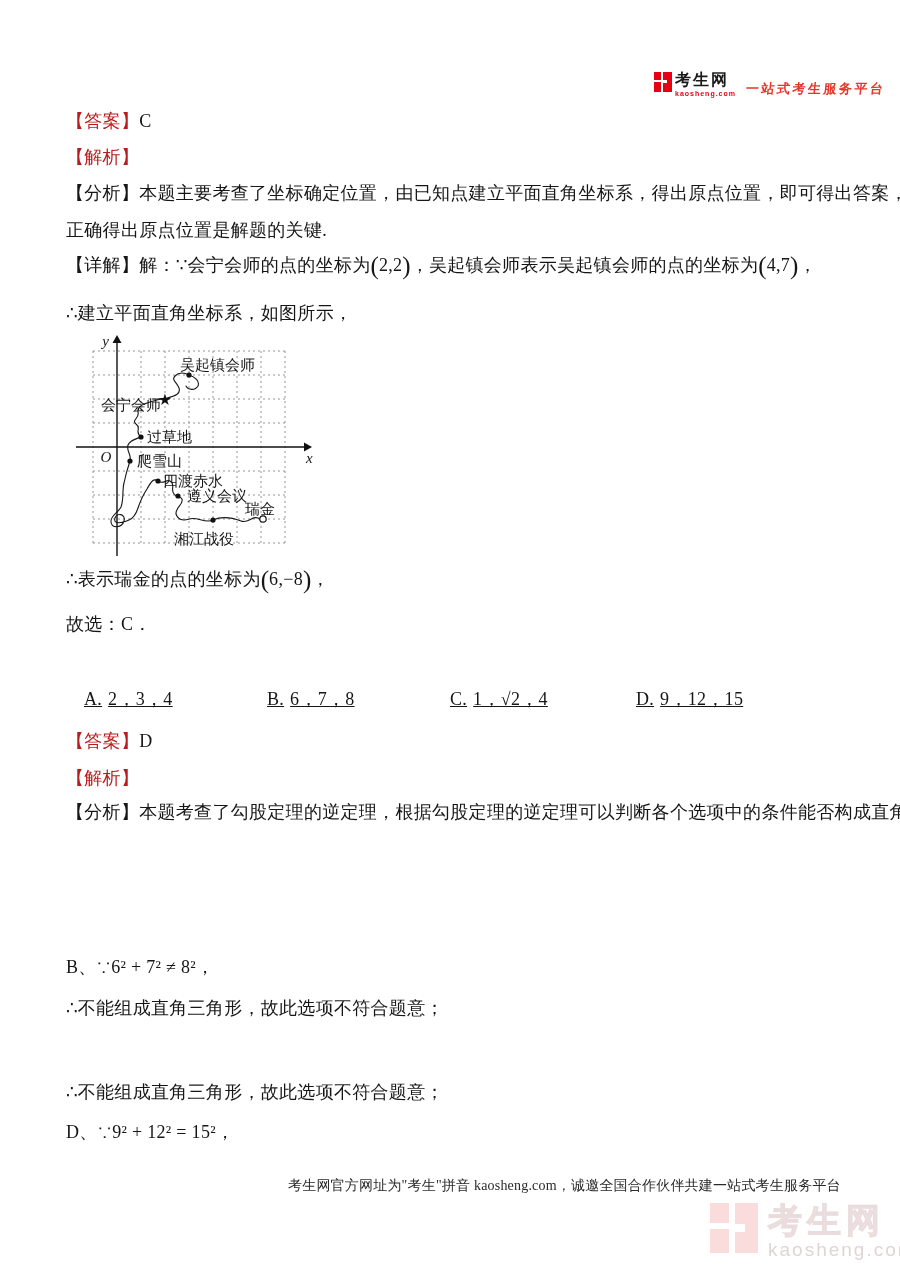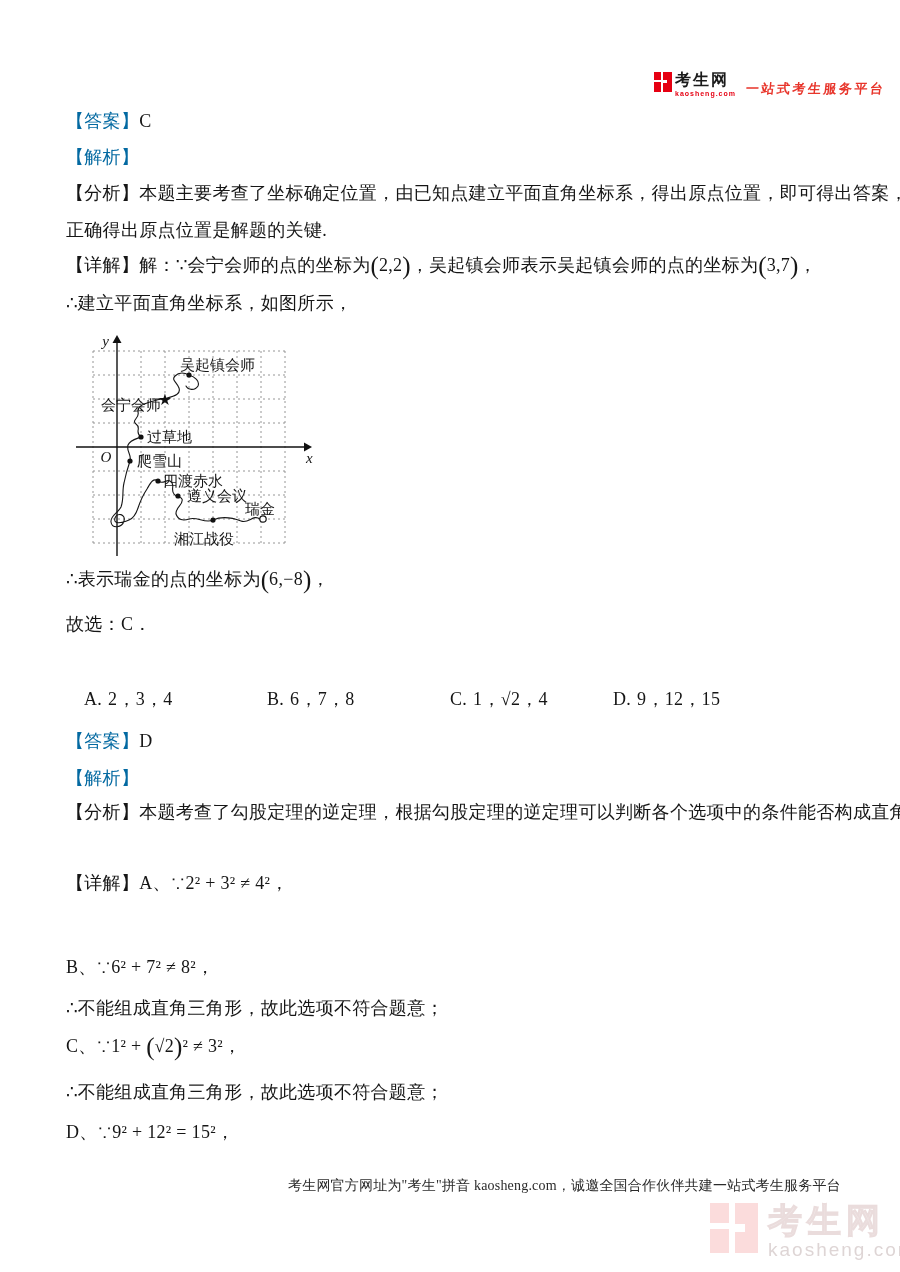--- a/index.html
+++ b/index.html
@@ -1,38 +1,38 @@
 <!DOCTYPE html>
 <html><head>
 <meta charset="utf-8">
 <style>
   html,body{margin:0;padding:0;background:#ffffff;}
   #page{
     position:relative;width:900px;height:1272px;background:#ffffff;overflow:hidden;
     font-family:"Liberation Serif","DejaVu Sans",serif;color:#161616;
   }
   .line{position:absolute;left:66px;white-space:nowrap;font-size:18px;letter-spacing:0.3px;}
-  .blue{color:#0369a1;}
+  .blue{color:#b91c1c;}
   .m{font-family:"Liberation Serif","DejaVu Serif",serif;}
   .tp{font-size:25px;vertical-align:-3.5px;letter-spacing:0;font-family:"Liberation Serif",serif;}
   
   #brand{position:absolute;left:654px;top:72px;display:flex;align-items:flex-start;}
   .logo-icon{position:relative;width:18px;height:20px;display:inline-block;}
   .logo-icon i{position:absolute;background:#e60012;}
   .logo-icon .a{left:0;top:0;width:7px;height:8px;}
   .logo-icon .b{left:0;top:10px;width:7px;height:10px;}
   .logo-icon .c{left:9px;top:0;width:9px;height:20px;}
   .logo-icon .n{left:9px;top:8px;width:4px;height:3px;background:#ffffff;}
   .brand-txt{margin-left:3px;display:flex;flex-direction:column;line-height:1;}
   .brand-name{font-size:16px;font-weight:bold;color:#1a1a1a;letter-spacing:2px;font-family:"Liberation Sans",sans-serif;}
   .brand-domain{font-size:7px;font-weight:bold;color:#e60012;letter-spacing:1px;margin-top:2px;font-family:"Liberation Sans",sans-serif;}
   .brand-tagline{margin-left:10px;margin-top:8px;font-size:13px;font-weight:bold;color:#e8352b;
     letter-spacing:2.5px;font-family:"Liberation Sans",sans-serif;transform:skewX(-6deg);}
   
-  .opt{position:absolute;top:0;white-space:nowrap;}
+  .opt{position:absolute;top:0;white-space:nowrap;text-decoration:underline;}
   .opt .lab{margin-right:6px;}
   
   #footer{position:absolute;left:288px;top:1177px;font-size:14px;color:#2a2a2a;white-space:nowrap;letter-spacing:0.2px;}
   
   #wm{position:absolute;left:710px;top:1203px;display:flex;align-items:flex-start;opacity:1;}
   .wm-icon{position:relative;width:48px;height:50px;display:inline-block;}
   .wm-icon i{position:absolute;background:#fbdcdc;}
   .wm-icon .a{left:0;top:0;width:19px;height:20px;}
   .wm-icon .b{left:0;top:26px;width:19px;height:24px;}
   .wm-icon .c{left:25px;top:0;width:23px;height:50px;}
@@ -71,23 +71,23 @@
   <div class="line" style="top:145px">
     <span class="blue">【解析】</span>
   </div>
   <div class="line" style="top:181px">
     <span>【分析】</span><span>本题主要考查了坐标确定位置，由已知点建立平面直角坐标系，得出原点位置，即可得出答案，</span>
   </div>
   <div class="line" style="top:218px">
     <span>正确得出原点位置是解题的关键.</span>
   </div>
   <div class="line" style="top:252px">
-    <span>【详解】</span><span>解：∵会宁会师的点的坐标为</span><span class="tp">(</span><span class="m">2,2</span><span class="tp">)</span><span>，吴起镇会师表示吴起镇会师的点的坐标为</span><span class="tp">(</span><span class="m">3,7</span><span class="tp">)</span><span>，</span>
+    <span>【详解】</span><span>解：∵会宁会师的点的坐标为</span><span class="tp">(</span><span class="m">2,2</span><span class="tp">)</span><span>，吴起镇会师表示吴起镇会师的点的坐标为</span><span class="tp">(</span><span class="m">4,7</span><span class="tp">)</span><span>，</span>
   </div>
-  <div class="line" style="top:291px">
+  <div class="line" style="top:301px">
     <span>∴建立平面直角坐标系，如图所示，</span>
   </div>
 
   <svg id="fig" width="238" height="230" viewBox="0 0 238 230">
     <g stroke="#8a8a8a" stroke-width="0.9" stroke-dasharray="2 3">
       <line x1="17" y1="19" x2="17" y2="211"></line>
         <line x1="65" y1="19" x2="65" y2="211"></line>
       <line x1="89" y1="19" x2="89" y2="211"></line>
         <line x1="113" y1="19" x2="113" y2="211"></line>
       <line x1="137" y1="19" x2="137" y2="211"></line>
@@ -145,43 +145,37 @@
     <span>∴表示瑞金的点的坐标为</span><span class="tp">(</span><span class="m">6,−8</span><span class="tp">)</span><span>，</span>
   </div>
   <div class="line" style="top:612px">
     <span>故选：C．</span>
   </div>
 
   <div class="line" style="top:687px;width:774px">
     <span class="opt" style="left:18px"><span class="lab m">A.</span><span class="m">2，3，4</span></span>
     <span class="opt" style="left:201px"><span class="lab m">B.</span><span class="m">6，7，8</span></span>
     <span class="opt" style="left:384px"><span class="lab m">C.</span><span class="m">1，√2，4</span></span>
-    <span class="opt" style="left:547px"><span class="lab m">D.</span><span class="m">9，12，15</span></span>
+    <span class="opt" style="left:570px"><span class="lab m">D.</span><span class="m">9，12，15</span></span>
   </div>
 
   <div class="line" style="top:729px">
     <span class="blue">【答案】</span><span class="m">D</span>
   </div>
   <div class="line" style="top:766px">
     <span class="blue">【解析】</span>
   </div>
   <div class="line" style="top:800px">
     <span>【分析】</span><span>本题考查了勾股定理的逆定理，根据勾股定理的逆定理可以判断各个选项中的条件能否构成直角</span>
   </div>
-  <div class="line" style="top:871px">
-    <span>【详解】</span><span class="m">A、∵2² + 3² ≠ 4²，</span>
-  </div>
   <div class="line" style="top:955px">
     <span class="m">B、∵6² + 7² ≠ 8²，</span>
   </div>
   <div class="line" style="top:996px">
     <span>∴不能组成直角三角形，故此选项不符合题意；</span>
-  </div>
-  <div class="line" style="top:1033px">
-    <span class="m">C、∵1² + </span><span class="tp">(</span><span class="m">√2</span><span class="tp">)</span><span class="m">² ≠ 3²，</span>
   </div>
   <div class="line" style="top:1080px">
     <span>∴不能组成直角三角形，故此选项不符合题意；</span>
   </div>
   <div class="line" style="top:1120px">
     <span class="m">D、∵9² + 12² = 15²，</span>
   </div>
 
   <div id="footer">考生网官方网址为"考生"拼音 kaosheng.com，诚邀全国合作伙伴共建一站式考生服务平台</div>
 

